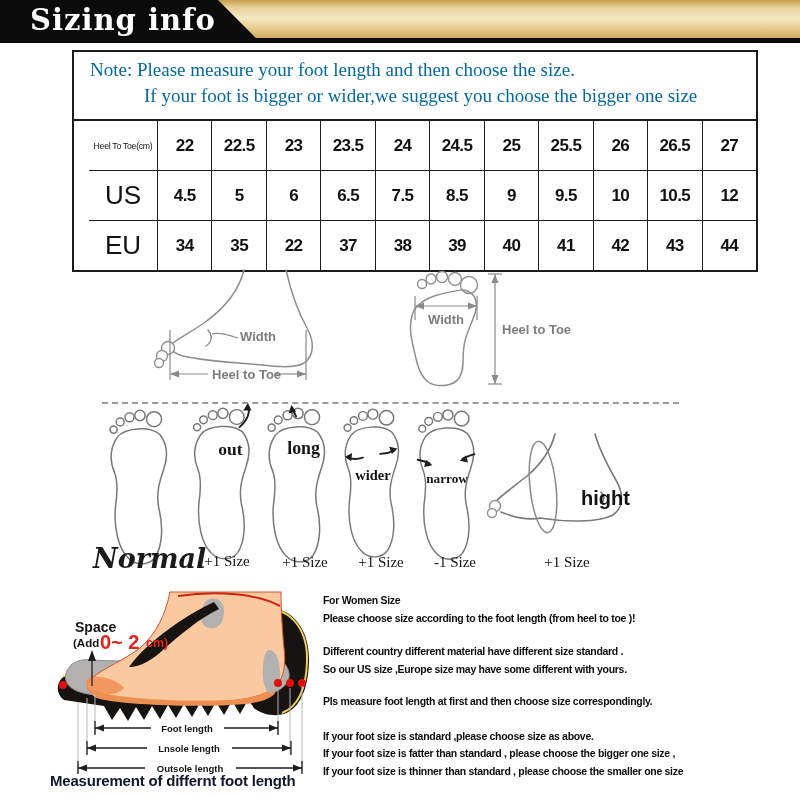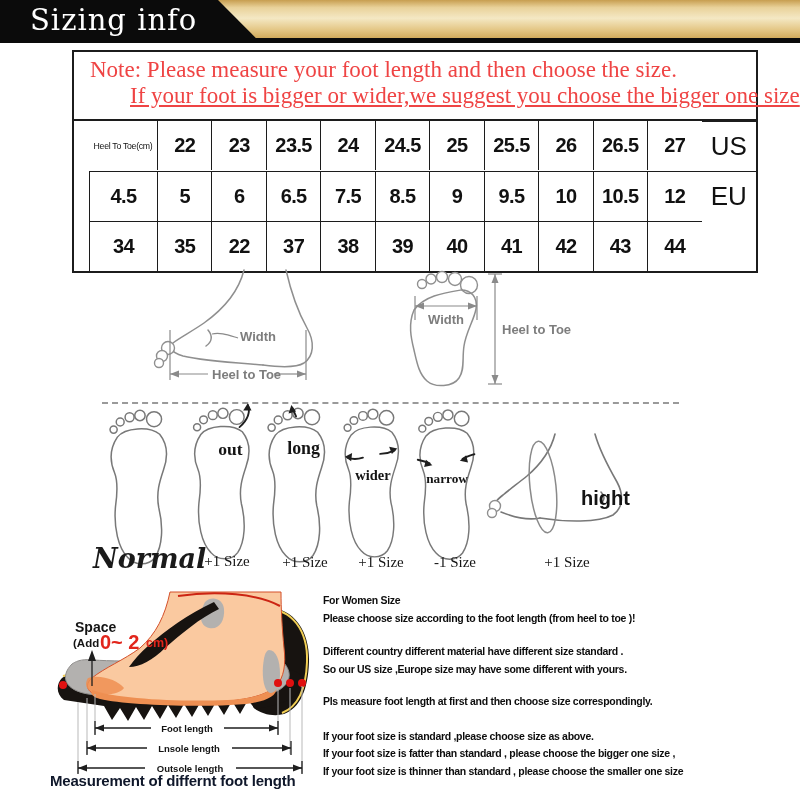--- a/index.html
+++ b/index.html
@@ -1,40 +1,40 @@
 <!DOCTYPE html>
 <html><head>
 <meta charset="utf-8">
 <style>
   html,body{margin:0;padding:0;background:#ffffff;}
   .page{position:relative;width:800px;height:800px;background:#ffffff;overflow:hidden;
         font-family:"Liberation Sans",sans-serif;color:#111;}
 
   
-  .hdr{position:absolute;left:0;top:0;width:800px;height:43px;background:#0b0b0b;}
+  .hdr{position:absolute;left:0;top:0;width:800px;height:43px;background:#0b0b0b;font-weight:bold;}
   .hdr-gold{position:absolute;left:218px;top:0;width:582px;height:38px;
             background:linear-gradient(180deg,#c79e50 0%,#e9d29a 20%,#f4e8c4 48%,#e4c786 78%,#d1aa5c 100%);
             clip-path:polygon(0 0,100% 0,100% 100%,6.5% 100%);}
   .hdr-title{position:absolute;left:30px;top:3px;color:#ffffff;
              font-family:"DejaVu Serif","Liberation Serif",serif;font-size:29px;letter-spacing:1px;}
 
   
   .sizebox{position:absolute;left:72px;top:50px;width:682px;border:2px solid #1c1c1c;background:#fff;}
   .notearea{height:62px;border-bottom:2px solid #1c1c1c;padding-top:5px;
-            font-family:"Liberation Serif",serif;color:#ef4444;font-size:23px;line-height:26px;}
+            font-family:"Liberation Serif",serif;color:#0369a1;font-size:19px;line-height:26px;}
   .note-l1{padding-left:16px;white-space:nowrap;}
-  .note-l2{padding-left:56px;white-space:nowrap;text-decoration:underline;}
+  .note-l2{padding-left:70px;white-space:nowrap;}
   .grid{display:grid;grid-template-columns:68px repeat(11,1fr);margin-left:15px;}
   .cell{border-left:1.5px solid #1c1c1c;border-top:1.5px solid #1c1c1c;height:49px;
         display:flex;align-items:center;justify-content:center;}
   .cell.c0{border-left:none;}
   .cell.r0{border-top:none;}
   .lab-small{font-size:9px;letter-spacing:-0.3px;transform:scaleX(0.97);white-space:nowrap;}
   .lab-big{font-size:26px;}
-  .val{font-size:20px;font-weight:bold;letter-spacing:-0.6px;}
+  .val{font-size:17px;font-weight:bold;letter-spacing:-0.6px;}
 
   
   .diag{position:absolute;overflow:visible;}
   .gray-line{stroke:#8f8f8f;stroke-width:1.5;fill:none;stroke-linecap:round;}
   .gray-fill{stroke:#8f8f8f;stroke-width:1.4;fill:#ffffff;}
   .dim{stroke:#8a8a8a;stroke-width:1.2;fill:none;}
   .dimhead{fill:#8a8a8a;}
   .glabel{fill:#7d7d7d;font-size:13px;font-weight:600;font-family:"Liberation Sans",sans-serif;}
 
   
@@ -84,20 +84,21 @@
   </div>
 
   <div class="sizebox">
     <div class="notearea">
       <div class="note-l1">Note: Please measure your foot length and then choose the size.</div>
       <div class="note-l2">If your foot is bigger or wider,we suggest you choose the bigger one size</div>
     </div>
     <div class="grid">
       <div class="cell c0 r0 lab-small">Heel To Toe(cm)</div>
       <div class="cell r0 val">22</div>
+      <div class="cell r0 val">22.5</div>
       <div class="cell r0 val">23</div>
       <div class="cell r0 val">23.5</div>
       <div class="cell r0 val">24</div>
       <div class="cell r0 val">24.5</div>
       <div class="cell r0 val">25</div>
       <div class="cell r0 val">25.5</div>
       <div class="cell r0 val">26</div>
       <div class="cell r0 val">26.5</div>
       <div class="cell r0 val">27</div>
 

